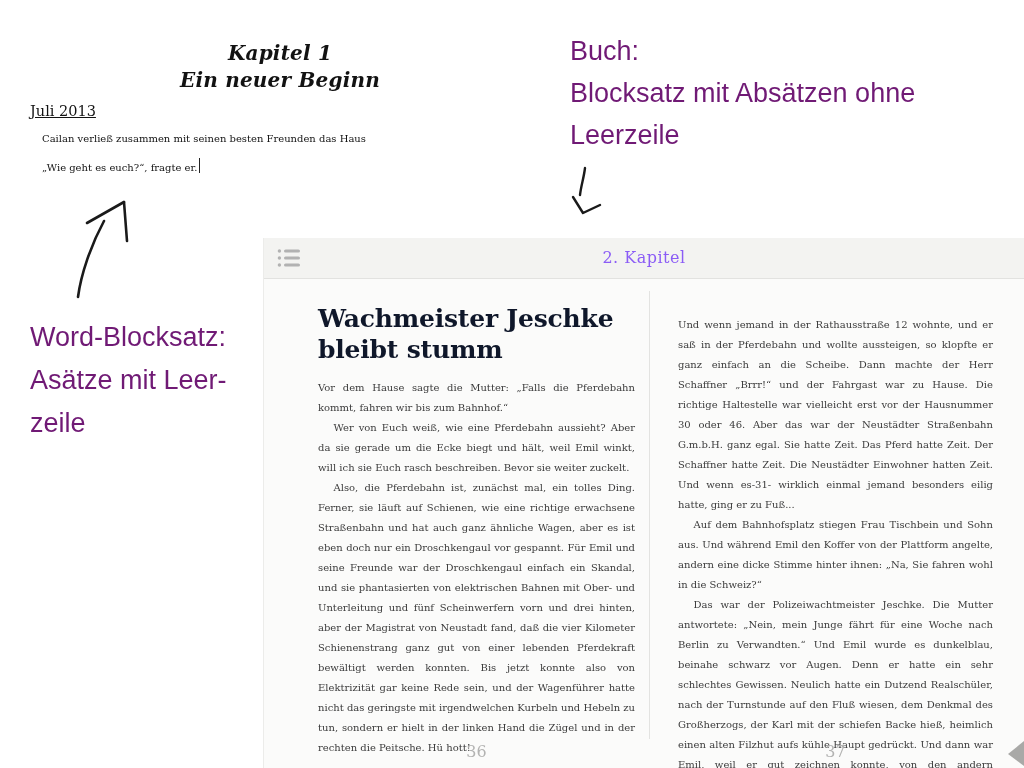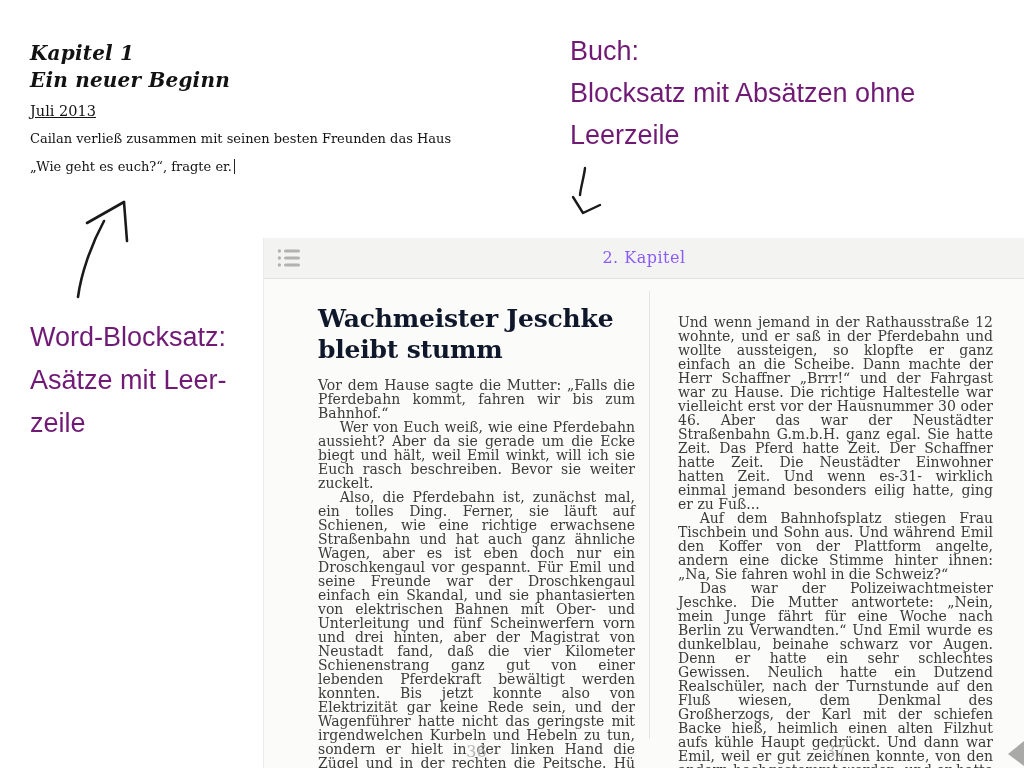--- a/index.html
+++ b/index.html
@@ -9,26 +9,26 @@
     overflow:hidden;
   }
   .slide { position:relative; width:1024px; height:768px; background:#ffffff; overflow:hidden; }
 
   
   .word-doc {
     position:absolute; left:30px; top:40px; width:500px;
     font-family:"DejaVu Serif", serif; color:#121212;
   }
   .wd-heading {
-    font-size:20px; font-weight:bold; font-style:italic;
+    text-align:center; font-size:20px; font-weight:bold; font-style:italic;
     line-height:27px; white-space:pre-line; letter-spacing:0.2px;
   }
   .wd-date { margin-top:9px; font-size:14.5px; }
   .wd-date span { text-decoration:underline; }
-  .wd-line { margin:11px 0 0 0; font-size:13px; line-height:17px; }
+  .wd-line { margin:11px 0 0 12px; font-size:10px; line-height:17px; }
   .caret { display:inline-block; width:1px; height:15px; background:#222; margin-left:2px; vertical-align:text-bottom; }
 
   
   .note {
     position:absolute; color:#701a75; white-space:pre-line;
     font-family:"Liberation Sans", sans-serif;
   }
   .note-book { left:570px; top:30px; font-size:27px; line-height:42px; }
   .note-word { left:30px; top:316px; font-size:27px; line-height:43px; }
   .arrow-svg { position:absolute; }
@@ -53,21 +53,21 @@
   }
   .pages { position:absolute; left:0; top:41px; right:0; bottom:0; }
   .page-col { position:absolute; font-family:"DejaVu Serif", serif; color:#3b3b3b; }
   .page-col.left  { left:54px;  width:317px; top:24px; }
   .page-col.right { left:414px; width:315px; top:36px; }
   .book-title {
     margin:0 0 13px 0; font-size:25px; line-height:31px; font-weight:bold;
     color:#0f172a; white-space:pre-line; letter-spacing:-0.2px;
     font-family:"DejaVu Serif", serif;
   }
-  .page-col p { margin:0; font-size:14px; line-height:14px; text-align:justify; }
+  .page-col p { margin:0; font-size:10px; line-height:20px; text-align:justify; }
   .page-col p.indent { text-indent:1.55em; }
   .divider { position:absolute; left:385px; top:12px; height:448px; width:1px; background:#e3e3e1; }
   .pagenum {
     position:absolute; bottom:7px; font-family:"DejaVu Serif", serif;
     font-size:16px; color:#b3b3b2; text-align:center;
   }
   .pagenum.left  { left:54px;  width:317px; }
   .pagenum.right { left:414px; width:315px; }
 
   .corner-cursor { position:absolute; right:0; bottom:1px; }

